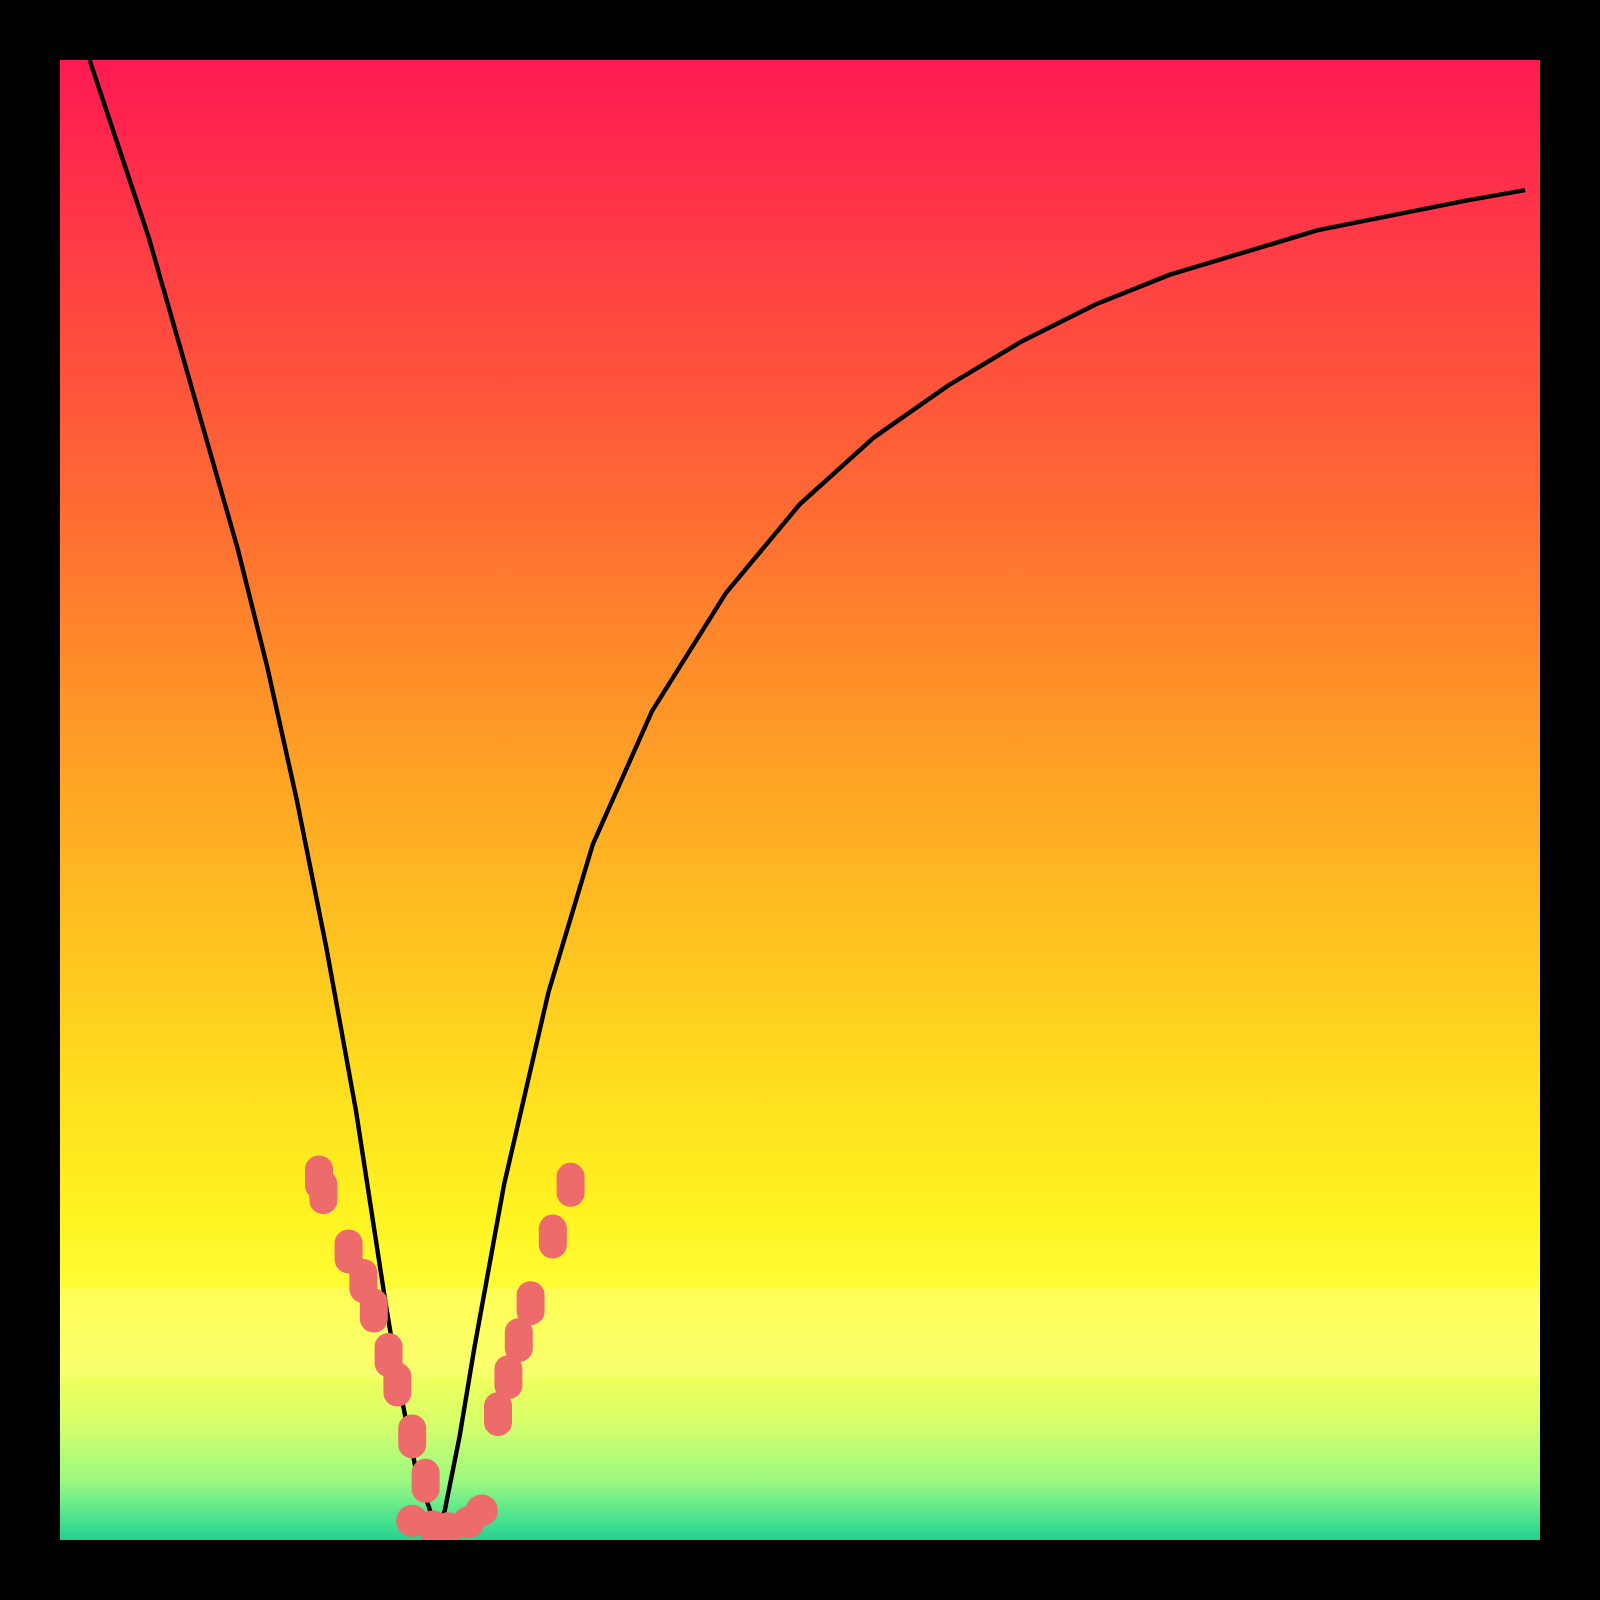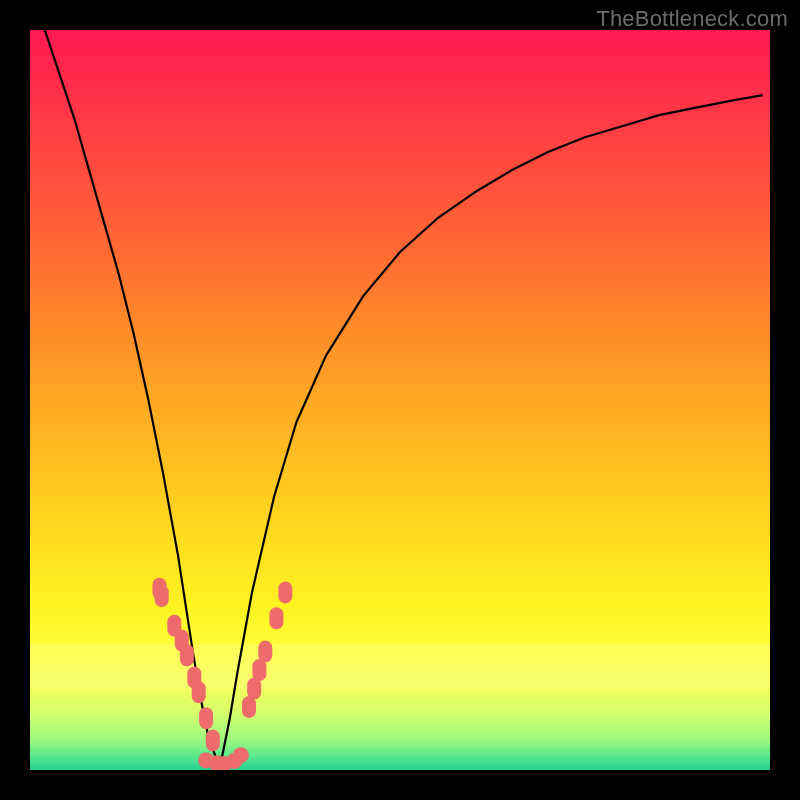--- a/index.html
+++ b/index.html
@@ -97,14 +97,13 @@
           <rect x="212.0" y="666.1" width="14" height="22" rx="7" fill="#ed6b6b"></rect>
           <rect x="217.2" y="647.6" width="14" height="22" rx="7" fill="#ed6b6b"></rect>
           <rect x="222.4" y="629.1" width="14" height="22" rx="7" fill="#ed6b6b"></rect>
           <rect x="228.3" y="610.6" width="14" height="22" rx="7" fill="#ed6b6b"></rect>
           <rect x="239.4" y="577.3" width="14" height="22" rx="7" fill="#ed6b6b"></rect>
           <rect x="248.3" y="551.4" width="14" height="22" rx="7" fill="#ed6b6b"></rect>
         </g>
     </svg>
   </div>
 
-  <div class="watermark">TheBottleneck.com</div>
 </div>
 
 </body></html>

